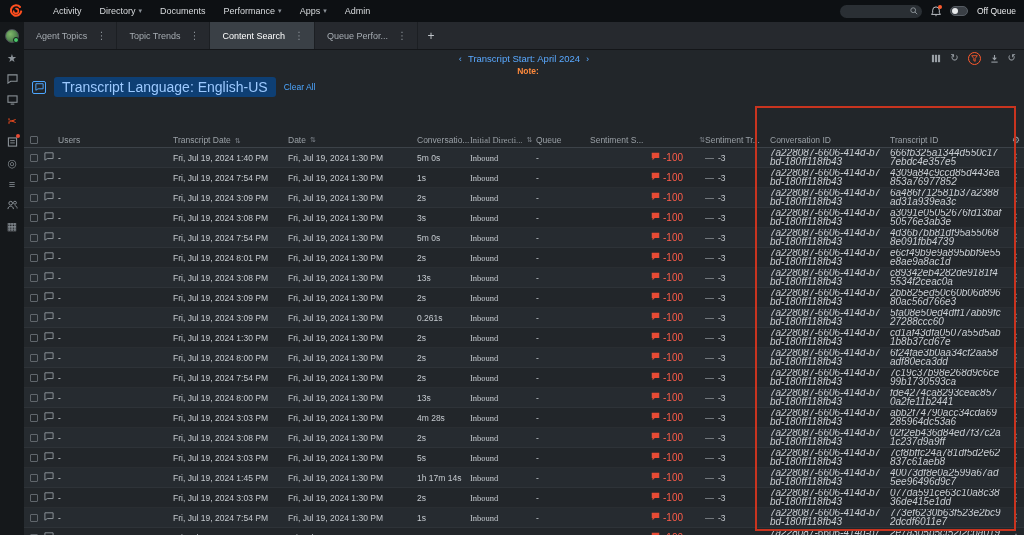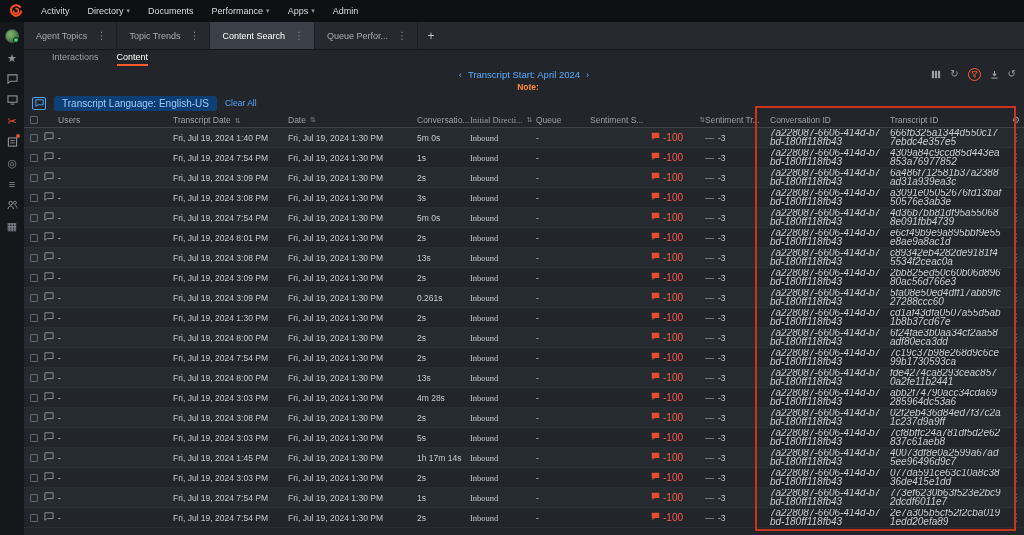--- a/index.html
+++ b/index.html
@@ -3,21 +3,21 @@
 <meta charset="utf-8">
 <style>
   * { box-sizing: border-box; margin: 0; padding: 0; }
   html,body { width:1024px; height:535px; overflow:hidden; }
   body {
     background:#22262a; color:#c9ced3;
     font-family:"Liberation Sans", sans-serif; font-size:9px;
     position:relative;
   }
   
-  .topnav { height:22px; background:#0d1013; display:flex; align-items:center; padding:0 8px; gap:2px; }
+  .topnav { height:22px; background:#0d1013; display:flex; align-items:center; padding:0 8px; gap:14px; }
   .logo { width:16px; height:16px; margin-right:6px; flex:0 0 auto; }
   .nav-item { color:#d7dadd; font-size:9px; padding:0 9px; display:flex; align-items:center; gap:3px; cursor:pointer; white-space:nowrap; }
   .nav-item .caret { color:#8b9298; font-size:7px; }
   .topnav-right { margin-left:auto; display:flex; align-items:center; gap:9px; }
   .searchbox { width:82px; height:13px; background:#2a2f34; border-radius:7px; display:flex; align-items:center; justify-content:flex-end; padding:0 4px; }
   .bell { position:relative; display:inline-flex; }
   .bell-dot { position:absolute; right:-1px; top:-1px; width:4px; height:4px; border-radius:50%; background:#ff5a2d; }
   .toggle { width:18px; height:10px; border-radius:5px; background:#3a3f45; border:1px solid #565c63; position:relative; }
   .toggle .knob { position:absolute; left:1px; top:1px; width:6px; height:6px; border-radius:50%; background:#e8eaec; }
   .offqueue { color:#e8eaec; font-size:8.5px; white-space:nowrap; }
@@ -43,24 +43,24 @@
   .pag { color:#5aa9ff; font-size:9.5px; display:flex; gap:6px; align-items:center; }
   .pag .arrow { cursor:pointer; }
   .pag-icons { position:absolute; right:8px; top:0; height:100%; display:flex; align-items:center; gap:9px; }
   .pic { color:#9aa0a6; font-size:10px; line-height:10px; cursor:pointer; display:inline-flex; align-items:center; }
   .filter-circle { width:13px; height:13px; border:1px solid #ff5a2d; border-radius:50%; display:flex; align-items:center; justify-content:center; }
   .noterow { height:12px; padding-left:8px; display:flex; align-items:center; gap:4px; font-size:8.5px;flex-direction:column; }
   .note-label { color:#ff8a3c; font-weight:bold; }
   .note-text { color:#b5803e; }
   .filterrow { height:18px; display:flex; align-items:center; gap:8px; padding-left:8px; }
   .chatbtn { width:14px; height:13px; border:1px solid #4da6ff; border-radius:2px; display:flex; align-items:center; justify-content:center; cursor:pointer; }
-  .chip { background:#0e3f74; color:#9cc9ff; font-size:10px; padding:2px 8px; border-radius:3px; cursor:pointer; white-space:nowrap; }
+  .chip { background:#0e3f74; color:#9cc9ff; font-size:14px; padding:2px 8px; border-radius:3px; cursor:pointer; white-space:nowrap; }
   .clearall { color:#4da6ff; font-size:8.5px; cursor:pointer; }
   
-  .thead { height:16px; display:flex; align-items:center; border-bottom:1px solid #3c4248; color:#9aa0a6; font-size:8.5px; position:relative; }
+  .thead { height:16px; display:flex; align-items:center; border-bottom:1px solid #3c4248; color:#9aa0a6; font-size:8.5px; position:relative;margin-top:36px; }
   .trow { height:20px; display:flex; align-items:center; border-bottom:1px solid rgba(255,255,255,0.04); background:#262b30; }
   .trow.alt { background:#22262a; }
   .cell { overflow:hidden; white-space:nowrap; display:flex; align-items:center; }
   .c-cb   { width:20px; padding-left:6px; flex:0 0 20px; }
   .c-chat { width:14px; flex:0 0 14px; }
   .c-users{ width:115px; flex:0 0 115px; }
   .c-tdate{ width:115px; flex:0 0 115px;align-items:flex-end; }
   .c-date { width:129px; flex:0 0 129px; }
   .c-dur  { width:53px;  flex:0 0 53px; }
   .c-dir  { width:66px;  flex:0 0 66px;font-family:Liberation Serif, serif; }
@@ -93,20 +93,39 @@
     <path d="M10 7 A3 3 0 1 1 7 10" stroke="#ff4f1f" stroke-width="2" fill="none" stroke-linecap="round"></path>
   </svg>
   <div id="topnav-items" style="display:flex;align-items:center;">
       <div class="nav-item">Activity</div>
       <div class="nav-item">Directory<span class="caret">▾</span></div>
       <div class="nav-item">Documents</div>
       <div class="nav-item">Performance<span class="caret">▾</span></div>
       <div class="nav-item">Apps<span class="caret">▾</span></div>
       <div class="nav-item">Admin</div>
     </div>
+  <div class="topnav-right">
+    <div class="searchbox">
+      <svg width="8" height="8" viewBox="0 0 10 10">
+        <circle cx="4" cy="4" r="3" fill="none" stroke="#8b9298" stroke-width="1.2"></circle>
+        <line x1="6.2" y1="6.2" x2="9" y2="9" stroke="#8b9298" stroke-width="1.2"></line>
+      </svg>
+    </div>
+    <span class="bell">
+      <svg width="10" height="11" viewBox="0 0 12 13">
+        <path d="M6 1a4 4 0 0 1 4 4v3l1.3 2H.7L2 8V5a4 4 0 0 1 4-4z" fill="none" stroke="#c9ced3" stroke-width="1.1"></path>
+        <path d="M4.7 11.3a1.4 1.4 0 0 0 2.6 0z" fill="#c9ced3"></path>
+      </svg>
+      <span class="bell-dot"></span>
+    </span>
+    <span class="toggle">
+        <span class="knob"></span>
+      </span>
+    <span class="offqueue">Off Queue</span>
+  </div>
 </div>
 
 <div class="sidebar">
   <div class="avatar"></div>
   <div class="side-icon">★</div>
   <div class="side-icon">
     <svg width="11" height="10" viewBox="0 0 12 11">
         <path d="M1 1h10v7H4L1 10z" fill="none" stroke="#8b9298" stroke-width="1.2"></path>
       </svg>
   </div>
@@ -153,24 +172,20 @@
         <span>Content Search</span>
         <span class="kebab">⋮</span>
       </div>
       <div class="wtab">
         <span>Queue Perfor...</span>
         <span class="kebab">⋮</span>
       </div>
       <div class="wtab-add">+</div>
     </div>
 
-  <div class="subtabs" id="view-subtabs">
-      <div class="subtab">Interactions</div>
-      <div class="subtab active">Content</div>
-    </div>
 
   <div class="pagrow">
     <div class="pag">
       <span class="arrow">‹</span>
       <span>Transcript Start: April 2024</span>
       <span class="arrow">›</span>
     </div>
     <div class="pag-icons">
       <span class="pic">
         <svg width="10" height="9" viewBox="0 0 12 11">

